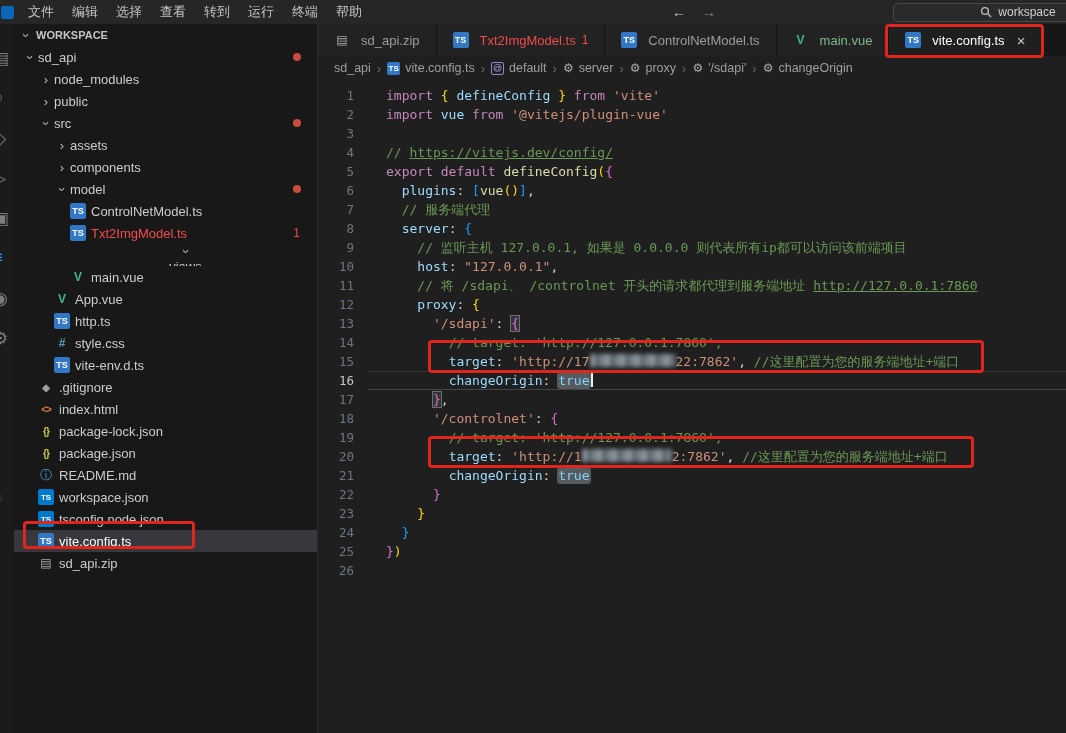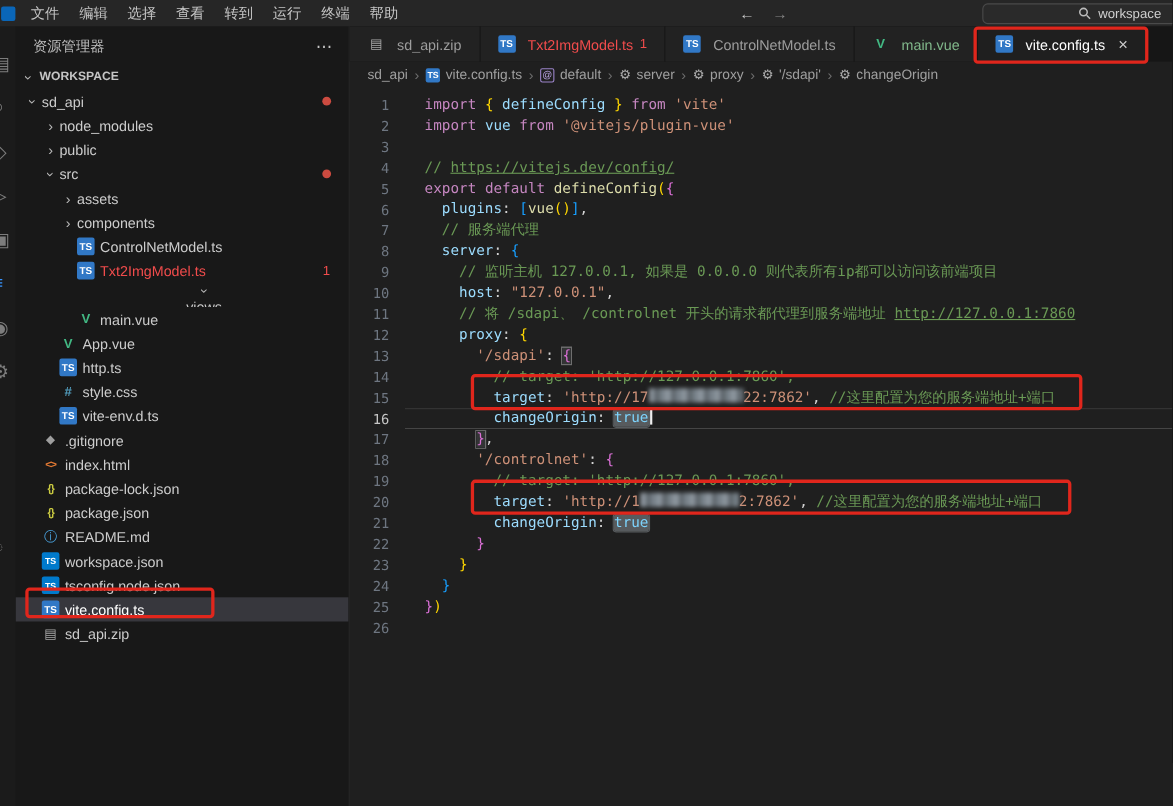--- a/index.html
+++ b/index.html
@@ -145,24 +145,20 @@
         <div class="act-icon">◇</div>
         <div class="act-icon">▷</div>
         <div class="act-icon">▣</div>
         <div class="act-icon active">≡</div>
         <div class="act-icon">◉</div>
         <div class="act-icon">⚙</div>
         <div class="act-icon" style="margin-top: 120px;">◌</div>
       </div>
 
     <div class="sidebar">
-      <div class="sidebar-header">
-        <span>资源管理器</span>
-        <span class="dots">⋯</span>
-      </div>
       <div class="ws-header">
         <span class="chev expanded">›</span>
         <span>WORKSPACE</span>
       </div>
       <div class="tree">
           <div class="tree-row" style="padding-left: 8px;">
             <span class="chev expanded">›</span>
             <span class="label">sd_api</span>
             <span class="badge-dot"></span>
           </div>
@@ -180,20 +176,25 @@
             <span class="badge-dot"></span>
           </div>
           <div class="tree-row" style="padding-left: 40px;">
             <span class="chev">›</span>
             <span class="label">assets</span>
           </div>
           <div class="tree-row" style="padding-left: 40px;">
             <span class="chev">›</span>
             <span class="label">components</span>
           </div>
+          <div class="tree-row" style="padding-left: 40px;">
+            <span class="chev expanded">›</span>
+            <span class="label">model</span>
+            <span class="badge-dot"></span>
+          </div>
           <div class="tree-row" style="padding-left: 56px;">
             <span class="fic fic-ts">TS</span>
             <span class="label">ControlNetModel.ts</span>
           </div>
           <div class="tree-row error" style="padding-left: 56px;">
             <span class="fic fic-ts">TS</span>
             <span class="label">Txt2ImgModel.ts</span>
             <span class="badge-num">1</span>
           </div>
           <div class="tree-row" style="padding-left: 40px; flex-direction: column;">

